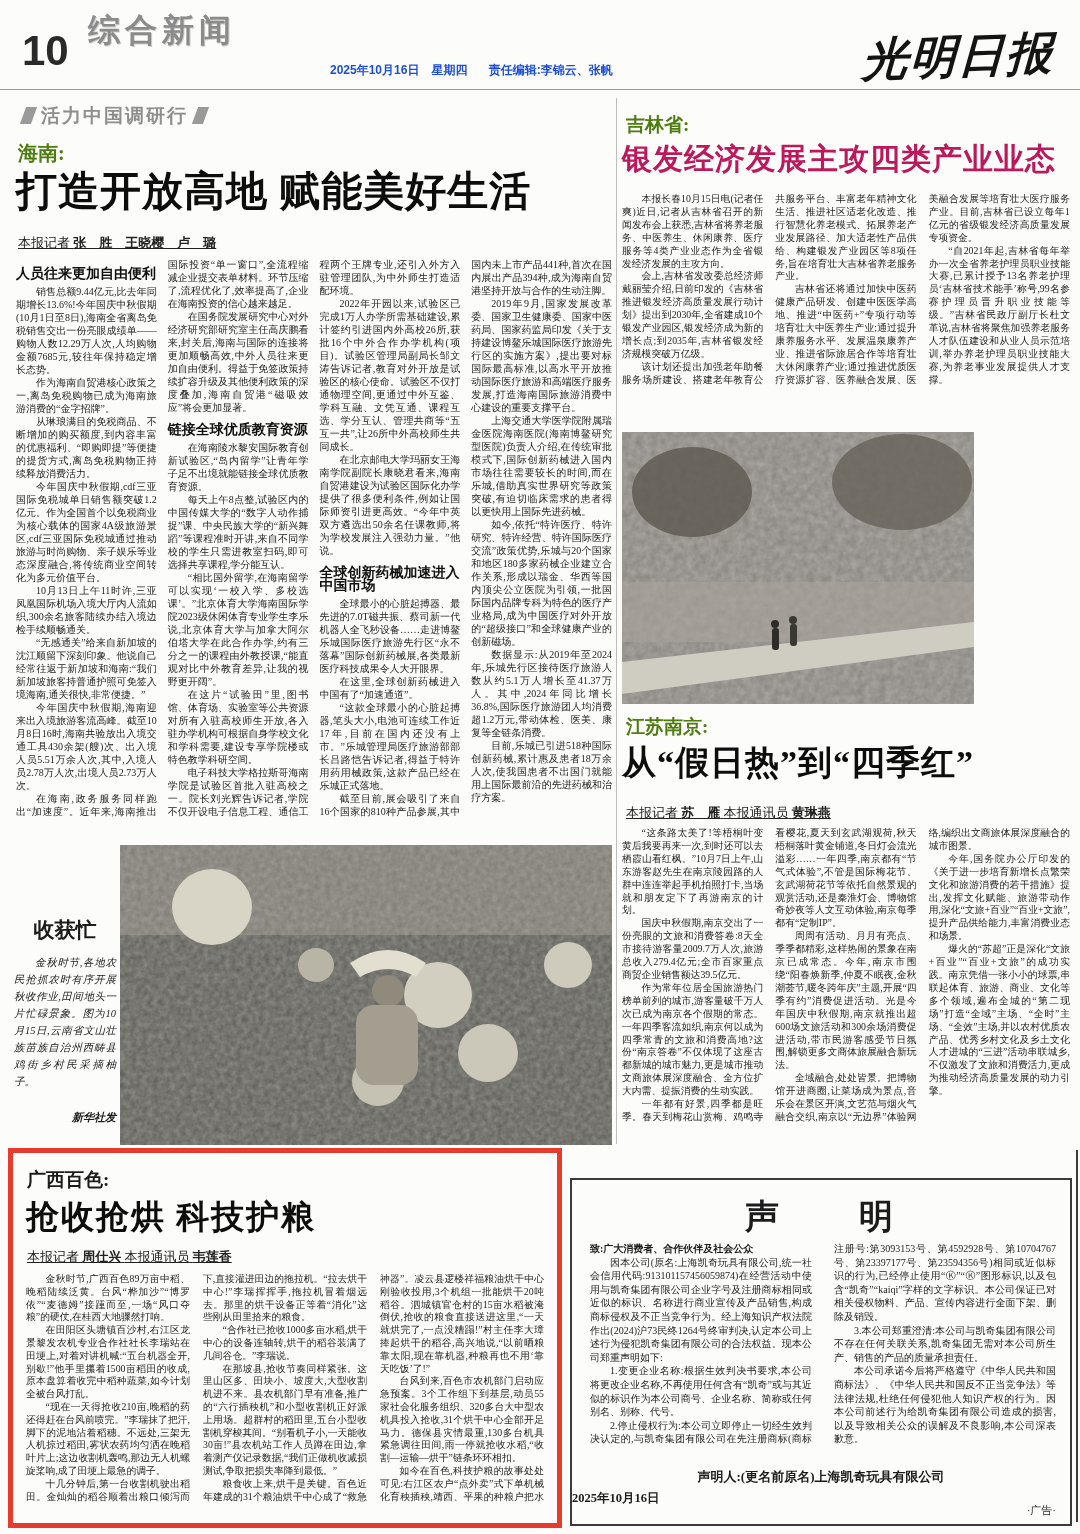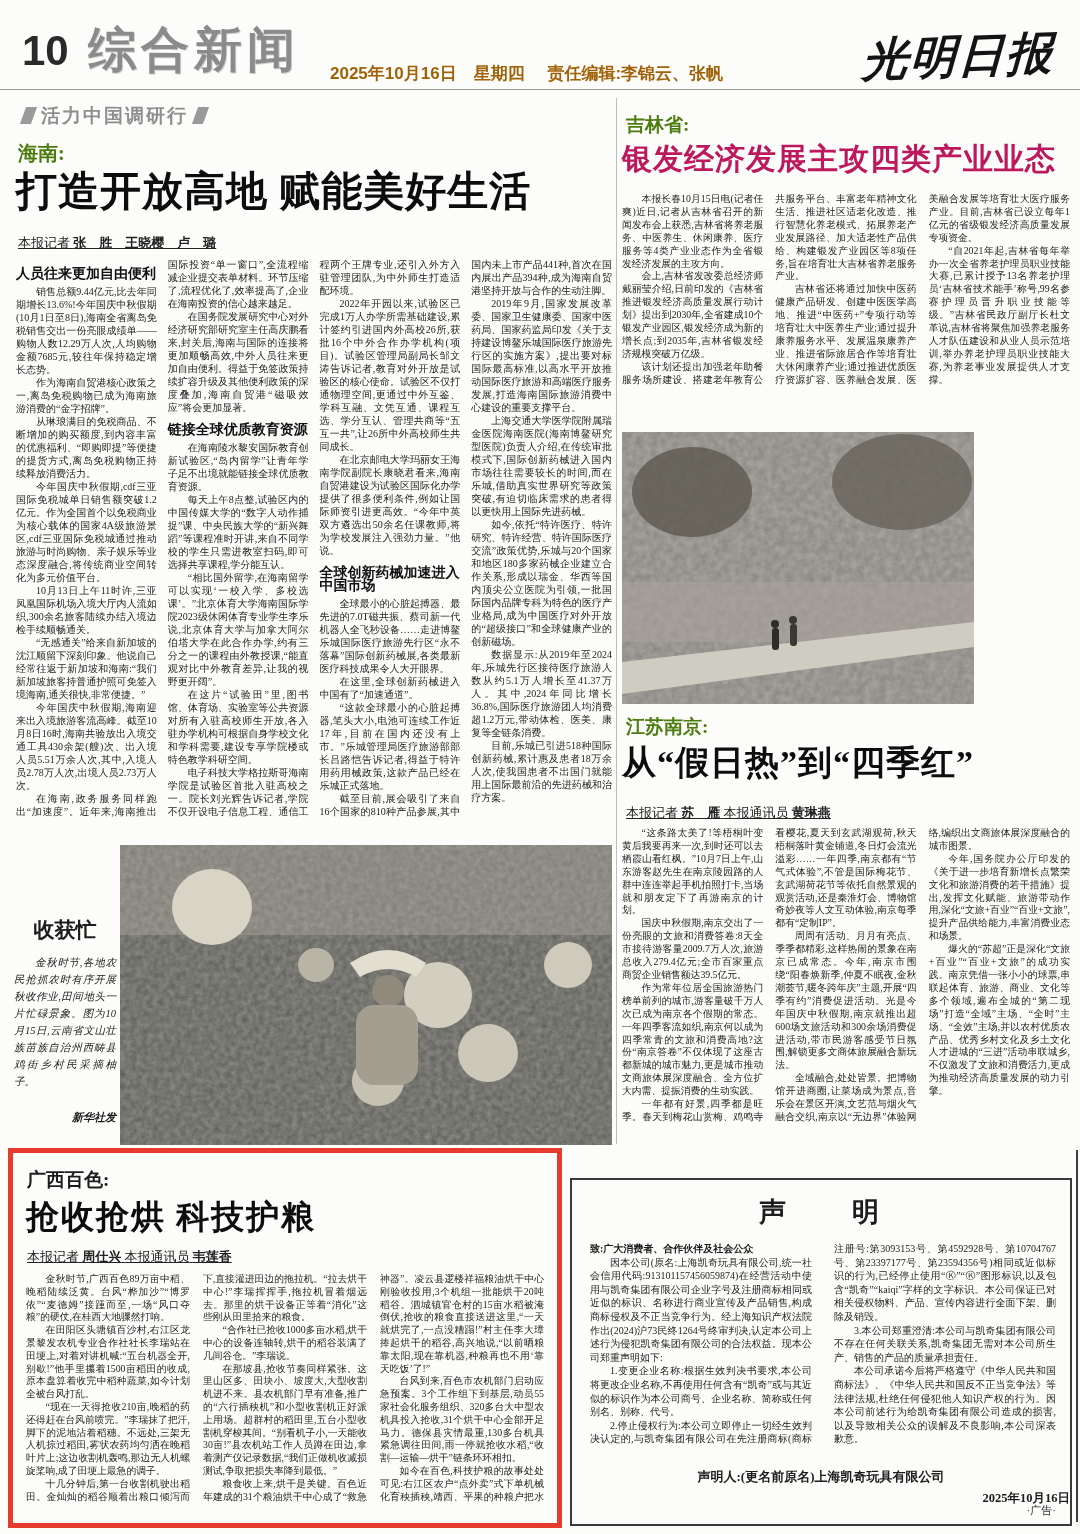--- a/index.html
+++ b/index.html
@@ -4,23 +4,23 @@
 <style>
   html,body{margin:0;padding:0;background:#e8e8e6;}
   .page{position:relative;width:1080px;height:1534px;background:#fcfcfa;margin:0 auto;
         font-family:"Liberation Serif",serif;color:#1c1c1c;overflow:hidden;}
   [data-interactable]{box-sizing:border-box;}
 
   
   .hdr{position:absolute;left:0;top:0;width:1080px;height:89px;}
   .pageno{position:absolute;left:22px;top:30px;font-size:42px;font-weight:bold;
           font-family:"Liberation Sans",sans-serif;color:#2a2a2a;line-height:1;}
-  .secname{position:absolute;left:88px;top:26px;font-size:48px;font-weight:bold;
+  .secname{position:absolute;left:88px;top:14px;font-size:32px;font-weight:bold;
            color:#8b8b8b;letter-spacing:5px;line-height:1;text-shadow:1px 1px 0 #cfcfcf;}
-  .dateline{position:absolute;left:330px;top:62px;font-size:17px;color:#a16207;
+  .dateline{position:absolute;left:330px;top:62px;font-size:12px;color:#1d4ed8;
             font-family:"Liberation Sans",sans-serif;font-weight:bold;}
   .dateline span{margin-right:18px;}
   .masthead{position:absolute;right:26px;top:26px;font-size:46px;font-weight:bold;
             font-style:italic;color:#141414;transform:rotate(-2deg) skewX(-4deg);
             letter-spacing:2px;}
   .hdr-rule{position:absolute;left:0;top:89px;width:1080px;border-top:1px solid #9a9a9a;}
 
   
   .kicker{font-size:20px;font-weight:bold;color:#4d7c0f;}
   .vrule{position:absolute;border-left:1px solid #bdbdbd;}
@@ -77,27 +77,27 @@
   .js-headline{position:absolute;left:622px;top:740px;width:450px;font-size:34px;
                font-weight:bold;letter-spacing:1px;color:#0d0d0d;}
   .js-byline{position:absolute;left:626px;top:804px;}
   .js-body{position:absolute;left:622px;top:827px;width:448px;height:316px;
            column-count:3;column-gap:12px;font-size:9.8px;line-height:12.9px;overflow:hidden;}
 
   
   .stmt{position:absolute;left:570px;top:1178px;width:502px;height:348px;
         border:2px solid #3a3a3a;background:#fcfcfa;}
   .stmt-title{position:absolute;left:0;top:14px;width:100%;text-align:center;
-              font-size:27px;font-weight:bold;letter-spacing:4px;}
+              font-size:34px;font-weight:bold;letter-spacing:4px;}
   .stmt-body{position:absolute;left:18px;top:62px;width:466px;height:216px;
              column-count:2;column-gap:22px;font-size:10px;line-height:13.6px;overflow:hidden;}
   .stmt-body .salute{font-weight:bold;text-indent:0;}
   .stmt-sign{position:absolute;left:0;top:288px;width:100%;text-align:center;
              font-size:13px;font-weight:bold;}
-  .stmt-date{position:absolute;left:0;top:310px;width:100%;text-align:right;
+  .stmt-date{position:absolute;left:0;top:310px;width:100%;text-align:left;
              font-size:12.5px;font-weight:bold;}
   .stmt-ad{position:absolute;right:14px;bottom:6px;font-size:11px;color:#333;}
   .edge-line{position:absolute;left:1076px;top:1150px;height:372px;border-left:2px solid #3c3c3c;}
 </style>
 </head>
 <body>
 
 <div class="page" data-interactable="false">
 
   <div class="hdr" data-interactable="false">

